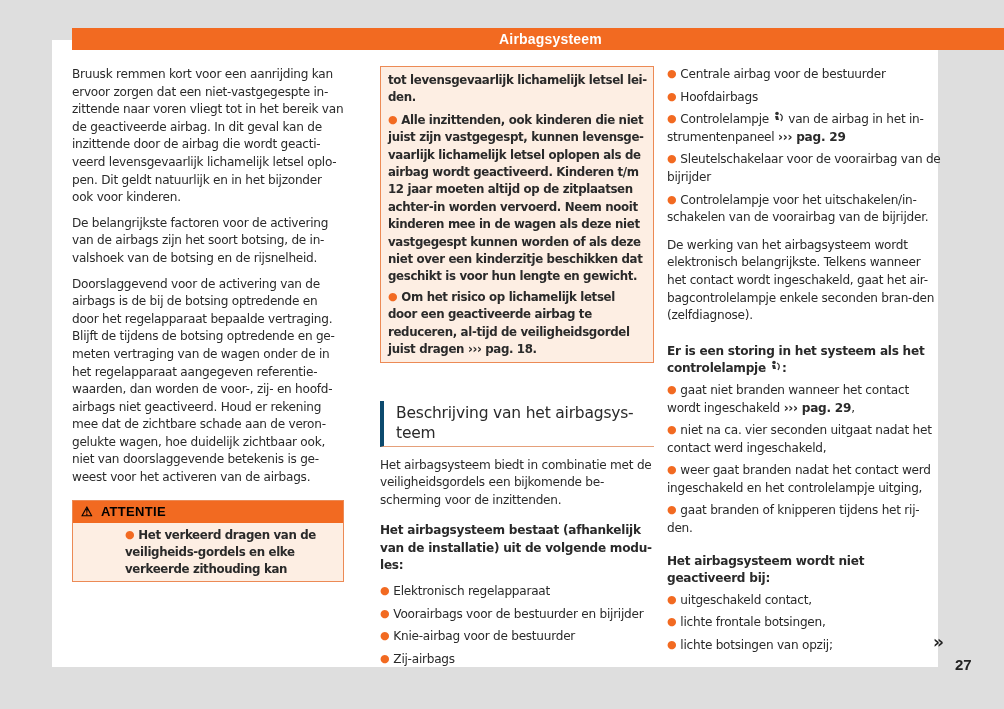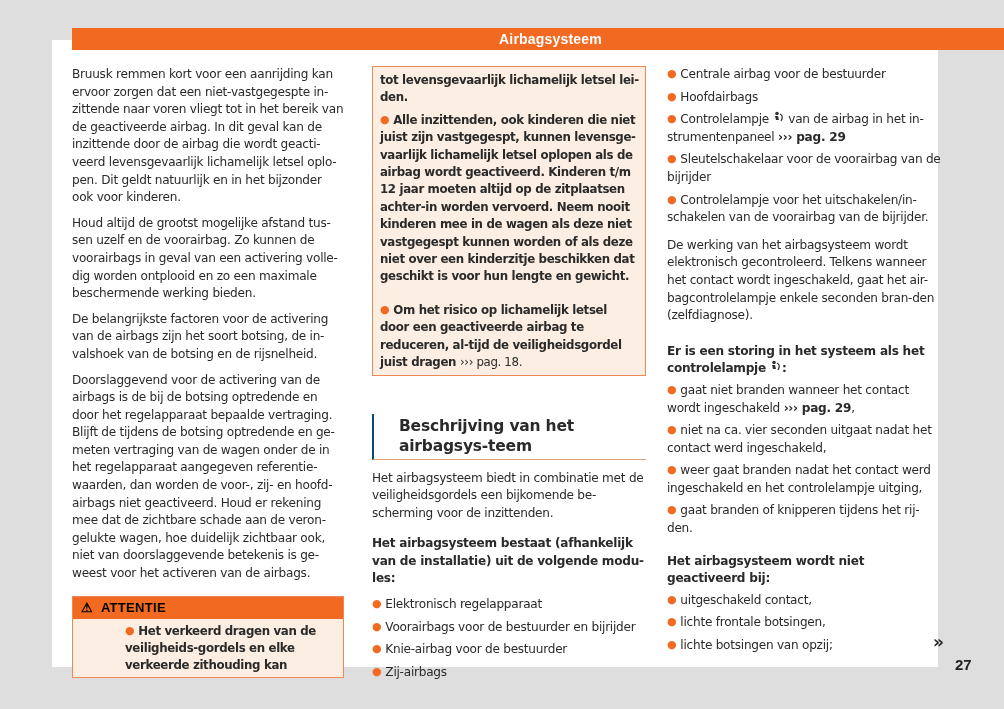--- a/index.html
+++ b/index.html
@@ -8,79 +8,78 @@
     font-family:"DejaVu Sans", sans-serif; color:#2a2a2a;
   }
   .sheet { position:absolute; left:52px; top:40px; width:886px; height:627px; background:#ffffff; }
   .header-bar {
     position:absolute; left:72px; top:28px; width:957px; height:22px; background:#f26a21;
     color:#fff; text-align:center; font-size:14px; line-height:22px; font-weight:bold;
     font-family:"Liberation Sans", sans-serif; letter-spacing:0.2px;
   }
   .col { position:absolute; top:66px; font-size:12.1px; line-height:17.6px; letter-spacing:-0.25px; }
   .col1 { left:72px; width:272px; }
-  .col2 { left:372px; width:274px; top:66px; }
+  .col2 { left:380px; width:274px; top:66px; }
   .col3 { left:659px; width:276px;margin-left:8px; }
   p { margin:0 0 8px 0; }
   .bold { font-weight:bold; }
   ul { list-style:none; margin:0; padding:0; }
   li { margin:0 0 5px 0; }
   .dot { color:#f26a21; font-size:11px; margin-right:4px; position:relative; top:-1px; }
   .warn-box {
     border:1px solid #ec8a55; background:#fdeee3; font-weight:bold;
     font-size:11.8px; line-height:17.4px; letter-spacing:-0.35px;
   }
   .warn-head {
     background:#f26a21; color:#000000; font-weight:bold; font-size:13px; height:22px; line-height:22px;
     padding-left:8px; font-family:"Liberation Sans", sans-serif; letter-spacing:0.3px;
   }
   .warn-body { padding:4px 6px 2px 6px;margin-left:46px; }
   .section-title {
-    border-left:2px solid #0c4a6e; border-bottom:1px solid #e5a07a; padding:2px 0 3px 25px;
-    font-size:15.5px; line-height:20px; font-weight:bold; margin:38px 0 10px 0; letter-spacing:-0.2px;
+    border-left:4px solid #0c4a6e; border-bottom:1px solid #e5a07a; padding:2px 0 3px 12px;
+    font-size:15.5px; line-height:20px; font-weight:normal; margin:38px 0 10px 0; letter-spacing:-0.2px;
   }
   .link-arrow { font-weight:bold; }
   .continue-mark { position:absolute; left:933px; top:632px; font-size:17px; font-weight:bold; color:#222; }
   .page-num { position:absolute; left:955px; top:656px; font-size:15px; font-weight:bold; color:#222; font-family:"Liberation Sans", sans-serif; }
   .airbag-icon { display:inline-block; width:12px; height:12px; }
 </style>
 </head>
 <body>
 
 <div class="sheet"></div>
 
 <div class="header-bar">
   <span>Airbagsysteem</span>
 </div>
 
 <div class="col col1">
   <p>Bruusk remmen kort voor een aanrijding kan ervoor zorgen dat een niet-vastgegespte in-zittende naar voren vliegt tot in het bereik van de geactiveerde airbag. In dit geval kan de inzittende door de airbag die wordt geacti-veerd levensgevaarlijk lichamelijk letsel oplo-pen. Dit geldt natuurlijk en in het bijzonder ook voor kinderen.</p>
-  <p>Houd altijd de grootst mogelijke afstand tus-sen uzelf en de voorairbag. Zo kunnen de voorairbags in geval van een activering volle-dig worden ontplooid en zo een maximale beschermende werking bieden.</p>
   <p>De belangrijkste factoren voor de activering van de airbags zijn het soort botsing, de in-valshoek van de botsing en de rijsnelheid.</p>
   <p style="margin-bottom:13px;">Doorslaggevend voor de activering van de airbags is de bij de botsing optredende en door het regelapparaat bepaalde vertraging. Blijft de tijdens de botsing optredende en ge-meten vertraging van de wagen onder de in het regelapparaat aangegeven referentie-waarden, dan worden de voor-, zij- en hoofd-airbags niet geactiveerd. Houd er rekening mee dat de zichtbare schade aan de veron-gelukte wagen, hoe duidelijk zichtbaar ook, niet van doorslaggevende betekenis is ge-weest voor het activeren van de airbags.</p>
   <div class="warn-box">
     <div class="warn-head">
       <span>⚠</span>
       <span style="margin-left:4px;">ATTENTIE</span>
     </div>
     <div class="warn-body">
       <span class="dot">●</span><span>Het verkeerd dragen van de veiligheids-gordels en elke verkeerde zithouding kan</span>
     </div>
   </div>
 </div>
 
 <div class="col col2">
   <div class="warn-box" style="padding:5px 6px 3px 7px;">
     <p style="margin-bottom:5px;">tot levensgevaarlijk lichamelijk letsel lei-den.</p>
-    <p style="margin-bottom:16px;">
+    <p style="margin-bottom:3px;">
       <span class="dot">●</span><span>Alle inzittenden, ook kinderen die niet juist zijn vastgegespt, kunnen levensge-vaarlijk lichamelijk letsel oplopen als de airbag wordt geactiveerd. Kinderen t/m 12 jaar moeten altijd op de zitplaatsen achter-in worden vervoerd. Neem nooit kinderen mee in de wagen als deze niet vastgegespt kunnen worden of als deze niet over een kinderzitje beschikken dat geschikt is voor hun lengte en gewicht.</span>
     </p>
     <p style="margin-bottom:0;">
       <span class="dot">●</span><span>Om het risico op lichamelijk letsel door een geactiveerde airbag te reduceren, al-tijd de veiligheidsgordel juist dragen</span>
-      <span class="link-arrow" style="font-weight:normal;">››› pag. 18.</span>
+      <span class="link-arrow" style="font-weight:bold;">››› pag. 18.</span>
     </p>
   </div>
 
   <div class="section-title">Beschrijving van het airbagsys-teem</div>
 
   <p style="margin-bottom:13px;">Het airbagsysteem biedt in combinatie met de veiligheidsgordels een bijkomende be-scherming voor de inzittenden.</p>
   <p class="bold" style="">Het airbagsysteem bestaat (afhankelijk van de installatie) uit de volgende modu-les:</p>
   <ul>
     <li><span class="dot">●</span><span>Elektronisch regelapparaat</span></li>
     <li><span class="dot">●</span><span>Voorairbags voor de bestuurder en bijrijder</span></li>
@@ -100,21 +99,21 @@
           <path d="M2 5 L5 5 L6 9 L3 9 Z" fill="#333"></path>
           <path d="M7 3 Q11 5 8 10" stroke="#333" stroke-width="1.3" fill="none"></path>
         </svg>
       <span>van de airbag in het in-strumentenpaneel</span>
       <span class="link-arrow">››› pag. 29</span>
     </li>
     <li><span class="dot">●</span><span>Sleutelschakelaar voor de voorairbag van de bijrijder</span></li>
     <li style="margin-bottom:10px;"><span class="dot">●</span><span>Controlelampje voor het uitschakelen/in-schakelen van de voorairbag van de bijrijder.</span></li>
   </ul>
 
-  <p style="margin-bottom:18px;">De werking van het airbagsysteem wordt elektronisch gecontroleerd. Telkens wanneer het contact wordt ingeschakeld, gaat het air-bagcontrolelampje enkele seconden bran-den (zelfdiagnose).</p>
+  <p style="margin-bottom:18px;">De werking van het airbagsysteem wordt elektronisch belangrijkste. Telkens wanneer het contact wordt ingeschakeld, gaat het air-bagcontrolelampje enkele seconden bran-den (zelfdiagnose).</p>
 
   <p class="bold" style="margin-bottom:4px;">
     <span>Er is een storing in het systeem als het controlelampje</span>
     <svg class="airbag-icon" viewBox="0 0 12 12">
         <circle cx="4" cy="2.5" r="1.8" fill="#333"></circle>
         <path d="M2 5 L5 5 L6 9 L3 9 Z" fill="#333"></path>
         <path d="M7 3 Q11 5 8 10" stroke="#333" stroke-width="1.3" fill="none"></path>
       </svg><span>:</span>
   </p>
   <ul>

